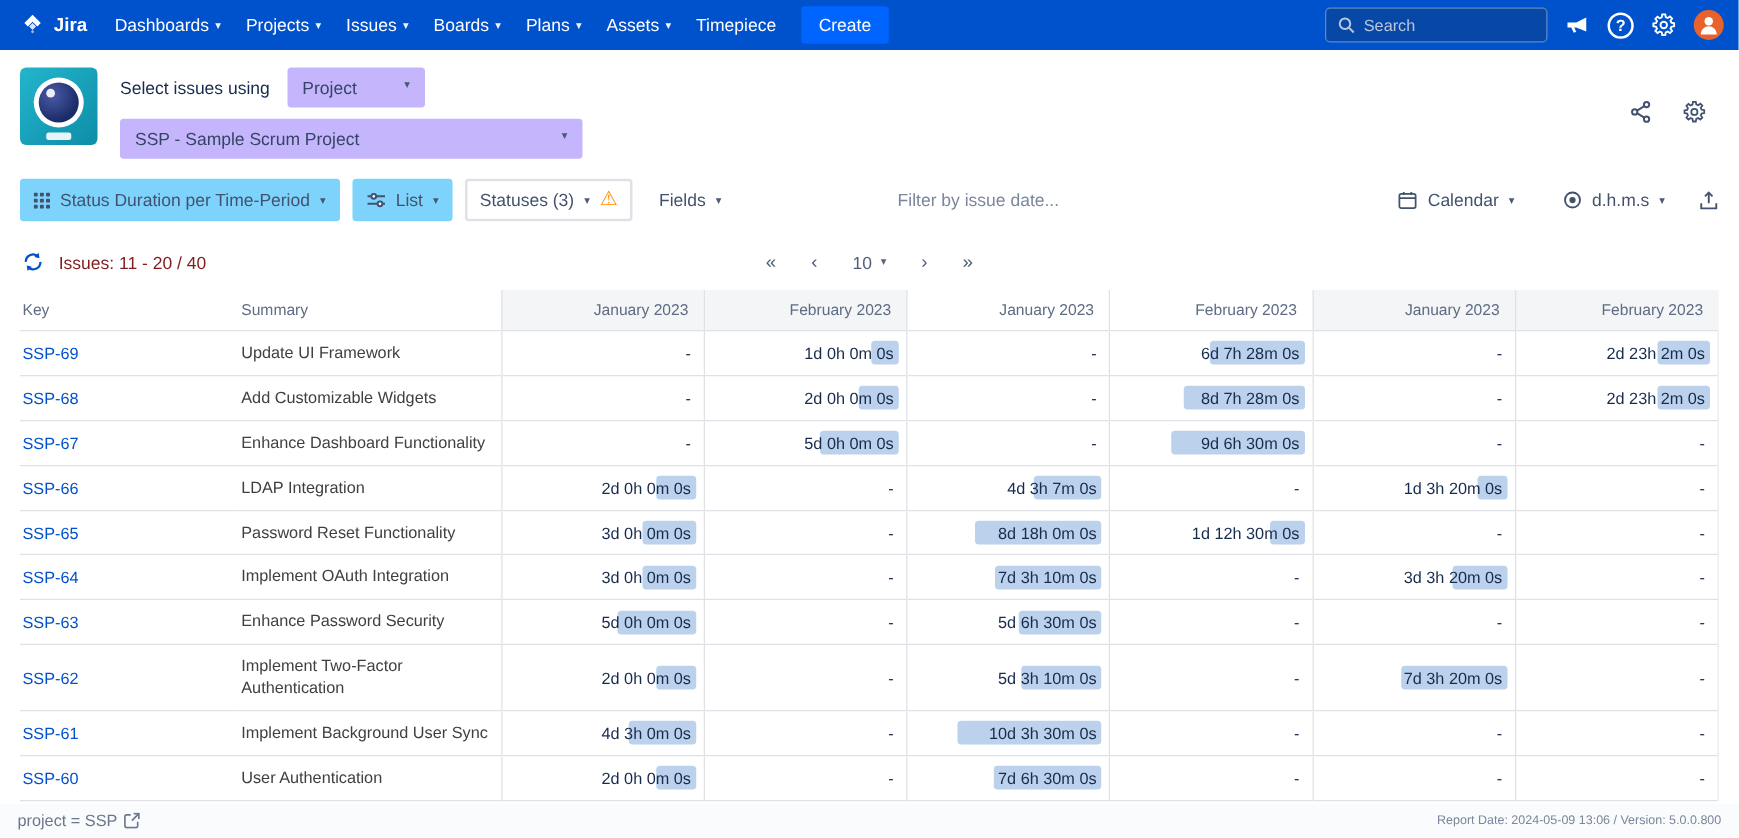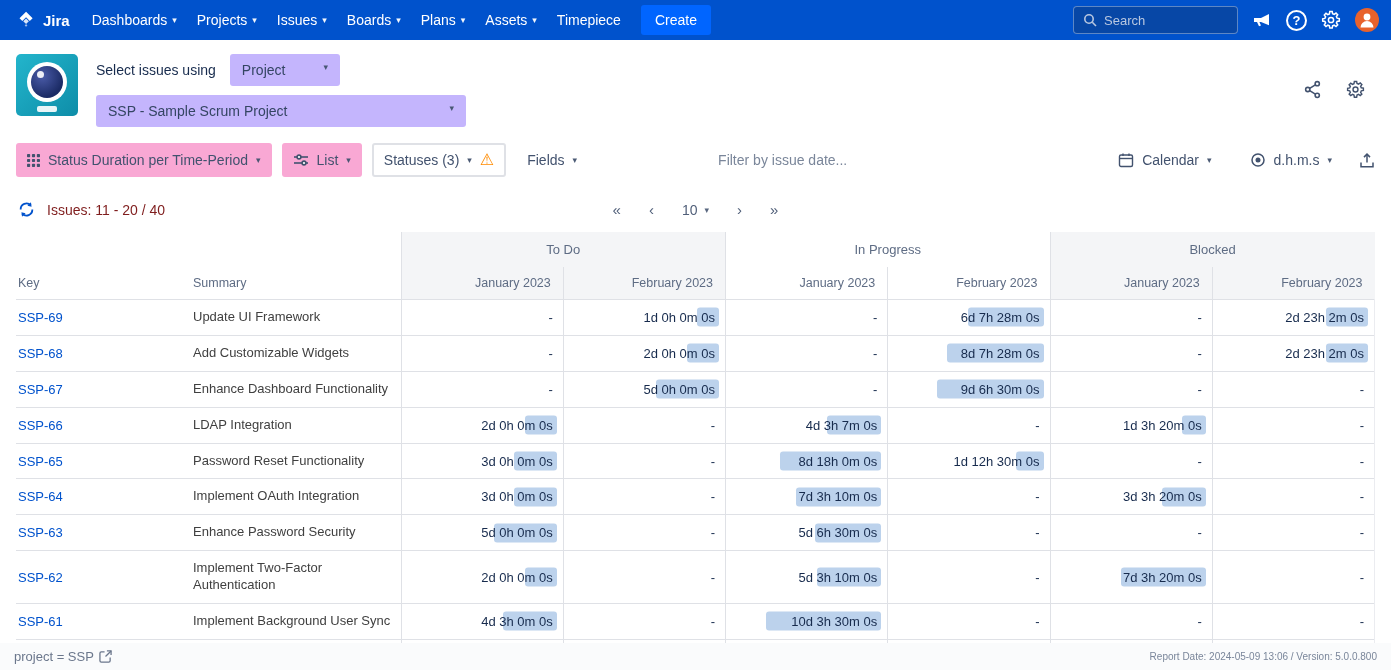--- a/index.html
+++ b/index.html
@@ -10,21 +10,21 @@
   }
   :root { --bar:#BCD2EC; --accent:#0052CC; --border:#DFE1E6; --muted:#5E6C84; }
 
   
   .topnav { height:40px; background:#0052CC; display:flex; align-items:center; padding:0 12px; color:#fff; gap:2px; }
   .brand { display:flex; align-items:center; gap:6px; font-size:15px; font-weight:700; padding:0 10px 0 4px; }
   .nav-item { display:flex; align-items:center; gap:5px; padding:9px 10px; font-size:14px; font-weight:500; cursor:pointer; border-radius:3px; white-space:nowrap; }
   .chev { font-size:9px; opacity:.95; }
   .create-btn { background:#0065FF; border:none; color:#fff; font-size:14px; font-weight:500; padding:7px 14px; border-radius:3px; margin-left:8px; cursor:pointer; }
   .nav-right { margin-left:auto; display:flex; align-items:center; gap:14px; }
-  .search-box { display:flex; align-items:center; gap:7px; background:#0747A6; border:1px solid rgba(255,255,255,.35); border-radius:4px; height:28px; width:165px; padding:0 9px; }
+  .search-box { display:flex; align-items:center; gap:7px; background:#0747A6; border:1px solid rgba(255,255,255,.35); border-radius:4px; height:28px; width:178px; padding:0 9px; }
   .search-box input { background:transparent; border:none; outline:none; color:#fff; width:110px; font-size:13px; font-family:inherit; }
   .search-box input::placeholder { color:#B8C7E0; }
   .q-icon { width:21px; height:21px; border:2px solid #fff; border-radius:50%; display:flex; align-items:center; justify-content:center; font-size:13px; font-weight:700; }
   .avatar { width:24px; height:24px; border-radius:50%; background:#E8622C; display:flex; align-items:center; justify-content:center; overflow:hidden; }
   .icon-btn { display:flex; align-items:center; justify-content:center; cursor:pointer; }
 
   
   .app-header { display:flex; padding:14px 16px 8px; gap:18px; align-items:flex-start; }
   .app-icon { width:62px; height:62px; border-radius:5px; background:linear-gradient(135deg,#23B5CC,#0E8DA8); position:relative; flex:0 0 auto; }
   .app-icon .ring { position:absolute; left:11px; top:8px; width:40px; height:40px; border-radius:50%; background:#fff; }
@@ -35,21 +35,21 @@
   .select-row { display:flex; align-items:center; gap:14px; }
   .select-label { font-size:14px; color:#172B4D; }
   .dd { background:#c4b5fd; border-radius:3px; padding:8px 12px; display:flex; font-size:14px; color:#344563; cursor:pointer; }
   .dd .chev { color:#42526E; }
   .dd-mode { gap:38px; }
   .dd-project { width:370px; justify-content:space-between; }
   .header-actions { margin-left:auto; display:flex; gap:24px; align-items:center; padding-top:26px; padding-right:10px; }
 
   
   .toolbar { display:flex; align-items:center; gap:10px; padding:8px 16px 14px; }
-  .tb-btn { background:#f9a8d4; border:none; border-radius:3px; padding:9px 11px; display:flex; align-items:center; gap:8px; font-size:14px; font-weight:500; color:#42526E; cursor:pointer; font-family:inherit; }
+  .tb-btn { background:#7dd3fc; border:none; border-radius:3px; padding:9px 11px; display:flex; align-items:center; gap:8px; font-size:14px; font-weight:500; color:#42526E; cursor:pointer; font-family:inherit; }
   .tb-btn.plain { background:transparent; }
   .tb-btn.statuses { background:#fff; border:2px solid #DFE1E6; padding:7px 10px; }
   .warn { color:#FF8B00; font-size:16px; line-height:1; }
   .filter-input { border:none; outline:none; font-size:14px; color:#172B4D; margin-left:120px; width:240px; font-family:inherit; background:transparent; }
   .filter-input::placeholder { color:#7A869A; }
   .toolbar-right { margin-left:auto; display:flex; align-items:center; gap:16px; }
 
   
   .issues-row { position:relative; display:flex; align-items:center; gap:12px; padding:10px 18px 14px; }
   .issues-label { font-size:14px; color:#7f1d1d; }
@@ -298,26 +298,20 @@
     <col class="c-key">
       <col class="c-sum">
       <col>
       <col>
       <col>
       <col>
       <col>
       <col>
   </colgroup>
   <thead>
-    <tr id="group-row">
-      <th colspan="2"></th>
-    <th class="group-th shade" colspan="2">To Do</th>
-        <th class="group-th" colspan="2">In Progress</th>
-        <th class="group-th shade" colspan="2">Blocked</th>
-      </tr>
     <tr id="col-row">
       <th class="key-th">Key</th>
       <th class="sum-th">Summary</th>
     <th class="month-th shade">January 2023</th>
         <th class="month-th shade">February 2023</th>
         <th class="month-th">January 2023</th>
         <th class="month-th">February 2023</th>
         <th class="month-th shade">January 2023</th>
         <th class="month-th shade">February 2023</th>
       </tr>

